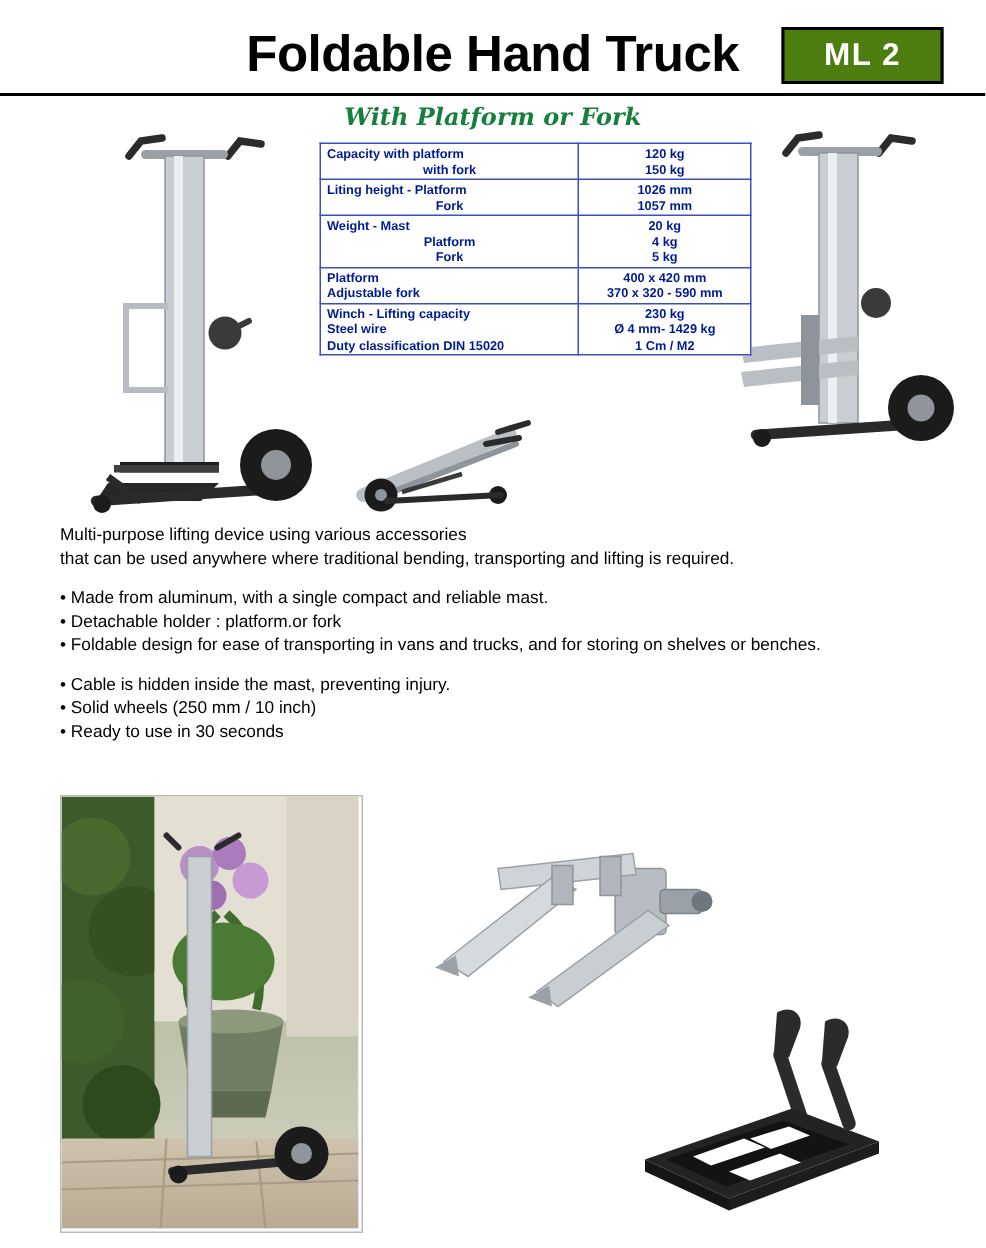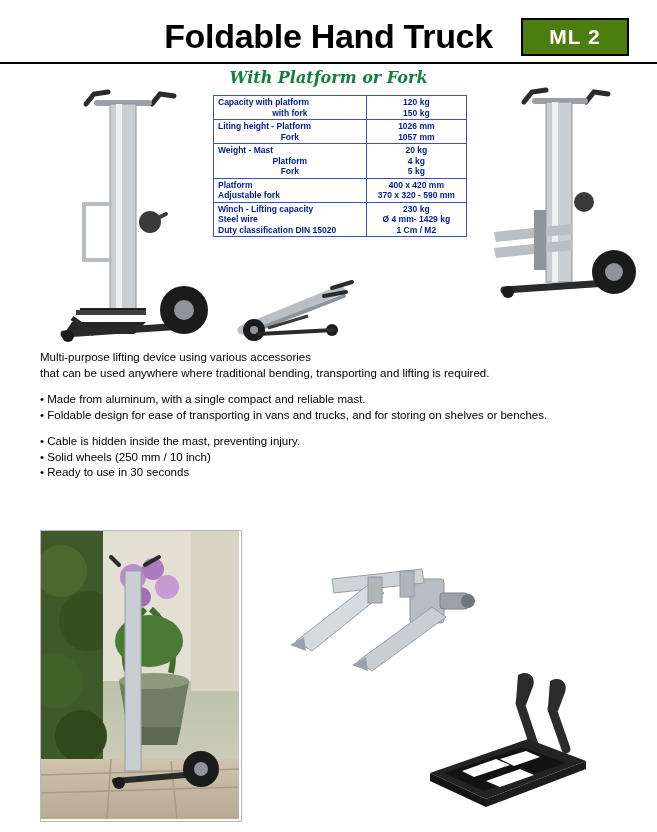--- a/index.html
+++ b/index.html
@@ -70,21 +70,21 @@
     font-family: "DejaVu Serif", serif;
     font-style: italic;
     font-weight: bold;
     font-size: 16px;
   }
 
   
   .spec-table {
     position: absolute;
     left: 213px; top: 95px;
-    width: 254px;
+    width: 288px;
     border-collapse: collapse;
     font-size: 8.5px;
     font-weight: bold;
     color: #001b8f;
     background: #ffffff;
   }
   .spec-table td {
     border: 1px solid #3b4fc4;
     padding: 1px 4px;
     line-height: 10.5px;
@@ -297,20 +297,21 @@
       <circle cx="104" cy="58" r="6" fill="#1b1b1b"></circle>
       <path d="M30 62 L106 58" stroke="#2a2a2a" stroke-width="4" stroke-linecap="round"></path>
     </svg>
   </div>
 
   <div class="body-text">
     <p>Multi-purpose lifting device using various accessories</p>
     <p>that can be used anywhere where traditional bending, transporting and lifting is required.</p>
     <div class="gap"></div>
     <p class="bullet-line">• Made from aluminum, with a single compact and reliable mast.</p>
+    <p class="bullet-line">• Detachable holder : platform.or fork</p>
     <p class="bullet-line">• Foldable design for ease of transporting in vans and trucks, and for storing on shelves or benches.</p>
     <div class="gap"></div>
     <p class="bullet-line">• Cable is hidden inside the mast, preventing injury.</p>
     <p class="bullet-line">• Solid wheels (250 mm / 10 inch)</p>
     <p class="bullet-line">• Ready to use in 30 seconds</p>
   </div>
 
   <div class="photo photo-garden">
     <svg width="198" height="288" viewBox="0 0 198 288" xmlns="http://www.w3.org/2000/svg">
       <defs>

